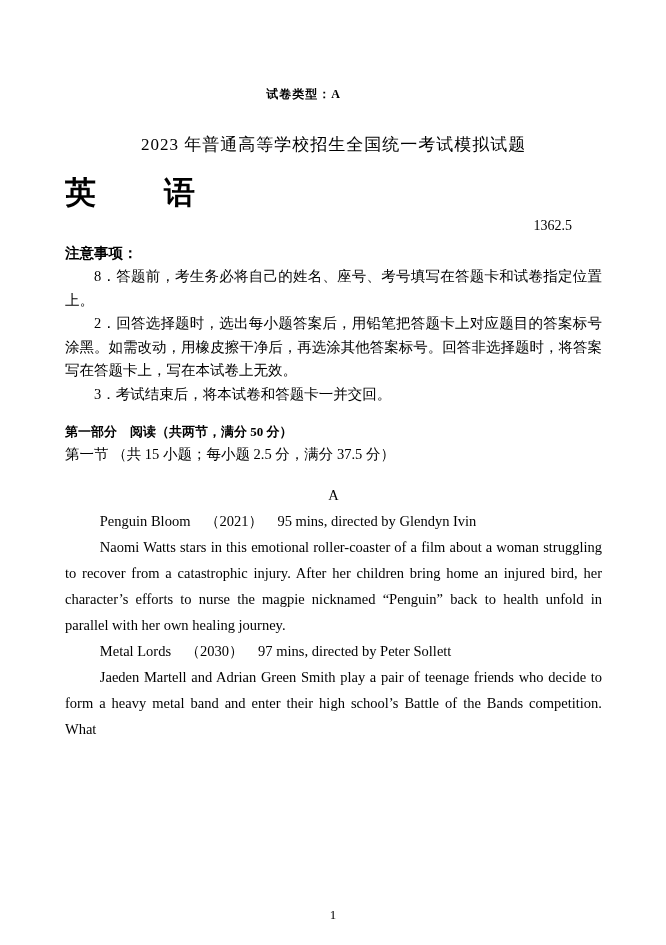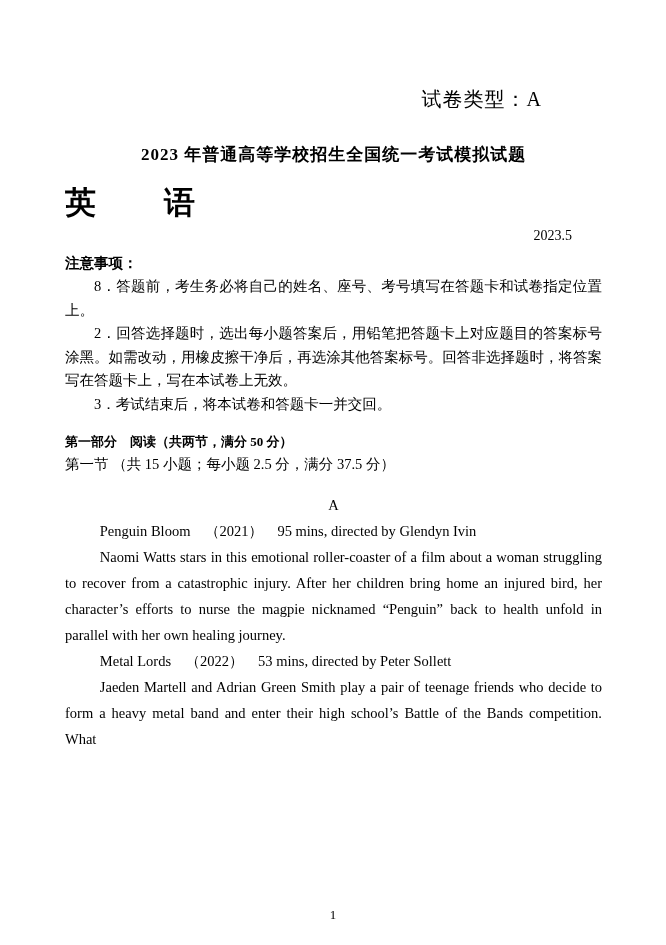--- a/index.html
+++ b/index.html
@@ -14,30 +14,30 @@
     margin: 0 auto;
     background: #ffffff;
     color: #000000;
     font-family: "Liberation Serif", "DejaVu Serif", serif;
     overflow: hidden;
   }
   .content {
     padding: 86px 64px 0 65px;
   }
   .paper-type {
-    font-size: 20px;
-    font-weight: normal;
-    text-align: right;
+    font-size: 12px;
+    font-weight: bold;
+    text-align: center;
     margin-right: 60px;
     letter-spacing: 1px;
   }
   .exam-title {
     margin: 30px 0 0 0;
     font-size: 17px;
-    font-weight: bold;
+    font-weight: normal;
     text-align: center;
     letter-spacing: 1px;
   }
   .subject-title {
     margin-top: 16px;
     font-size: 31px;
     font-weight: bold;
     text-align: left;
     letter-spacing: 2px;
   }
@@ -111,35 +111,35 @@
 
 <div class="page">
   <div class="content">
 
     <div class="paper-type">试卷类型：A</div>
 
     <h1 class="exam-title">2023 年普通高等学校招生全国统一考试模拟试题</h1>
 
     <div class="subject-title">英　　语</div>
 
-    <div class="exam-date">2023.5</div>
+    <div class="exam-date">1362.5</div>
 
     <div class="notice-heading">注意事项：</div>
     <p class="notice-item">8．答题前，考生务必将自己的姓名、座号、考号填写在答题卡和试卷指定位置上。</p>
     <p class="notice-item">2．回答选择题时，选出每小题答案后，用铅笔把答题卡上对应题目的答案标号涂黑。如需改动，用橡皮擦干净后，再选涂其他答案标号。回答非选择题时，将答案写在答题卡上，写在本试卷上无效。</p>
     <p class="notice-item">3．考试结束后，将本试卷和答题卡一并交回。</p>
 
     <div class="part-heading">第一部分　阅读（共两节，满分 50 分）</div>
     <div class="subsection-heading">第一节 （共 15 小题；每小题 2.5 分，满分 37.5 分）</div>
 
     <div class="passage-label">A</div>
 
 
     <p class="movie-title">Penguin Bloom　（2021）　95 mins, directed by Glendyn Ivin</p>
     <p class="en-par">Naomi Watts stars in this emotional roller-coaster of a film about a woman struggling to recover from a catastrophic injury. After her children bring home an injured bird, her character’s efforts to nurse the magpie nicknamed “Penguin” back to health unfold in parallel with her own healing journey.</p>
 
-    <p class="movie-title">Metal Lords　（2022）　53 mins, directed by Peter Sollett</p>
+    <p class="movie-title">Metal Lords　（2030）　97 mins, directed by Peter Sollett</p>
     <p class="en-par">Jaeden Martell and Adrian Green Smith play a pair of teenage friends who decide to form a heavy metal band and enter their high school’s Battle of the Bands competition. What</p>
 
   </div>
 
   <div class="page-number">1</div>
 </div>
 
 </body></html>

